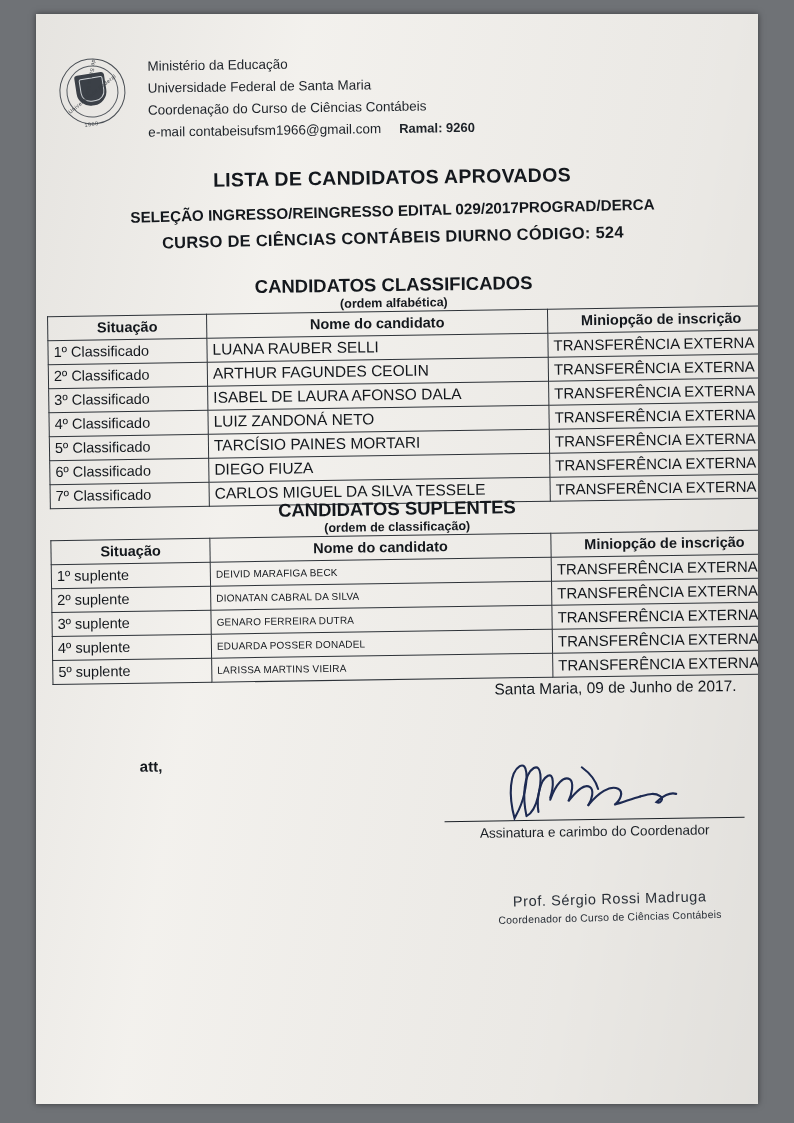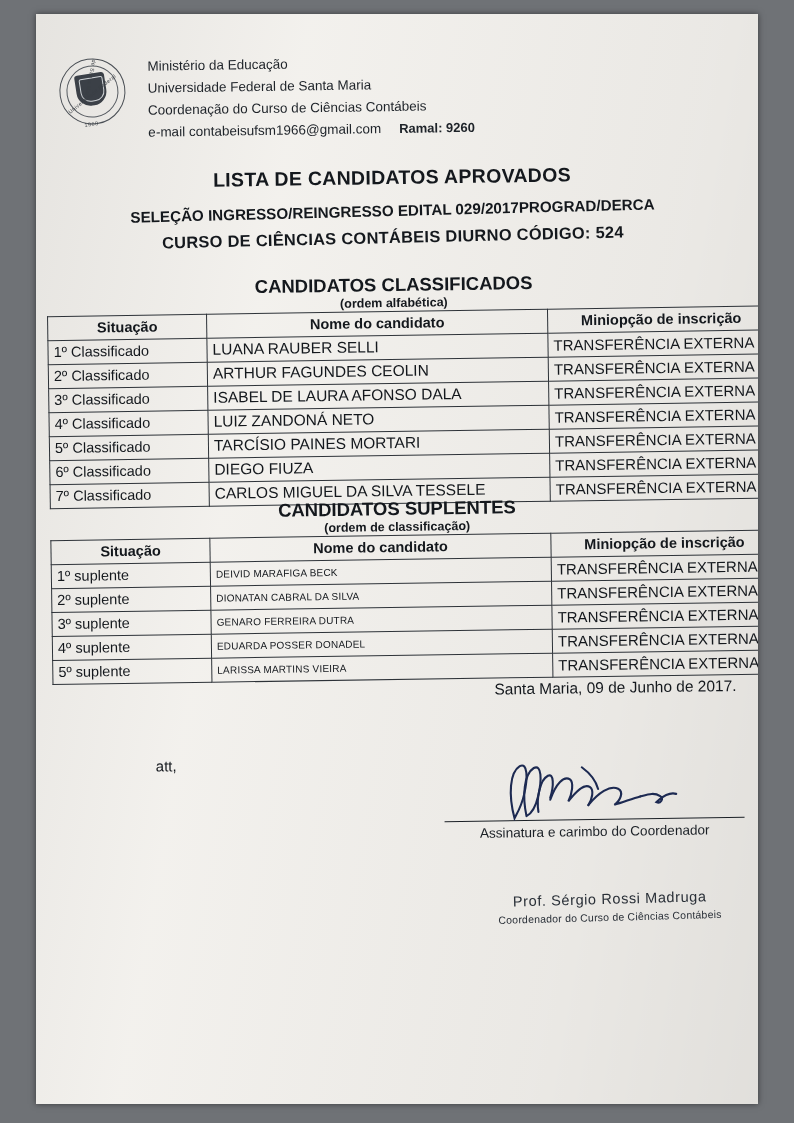--- a/index.html
+++ b/index.html
@@ -214,24 +214,25 @@
   
   .place-date {
     position: absolute;
     right: 24px;
     top: 668px;
     font-size: 15.5px;
     color: #14181d;
   }
   .att {
     position: absolute;
-    left: 116px;
+    left: 100px;
     top: 740px;
     font-size: 15px;
     color: #14181d;
+    font-weight: bold;
   }
   .sig-area {
     position: absolute;
     left: 404px;
     top: 742px;
     width: 300px;
     text-align: center;
   }
   .sig-svg {
     display: block;

